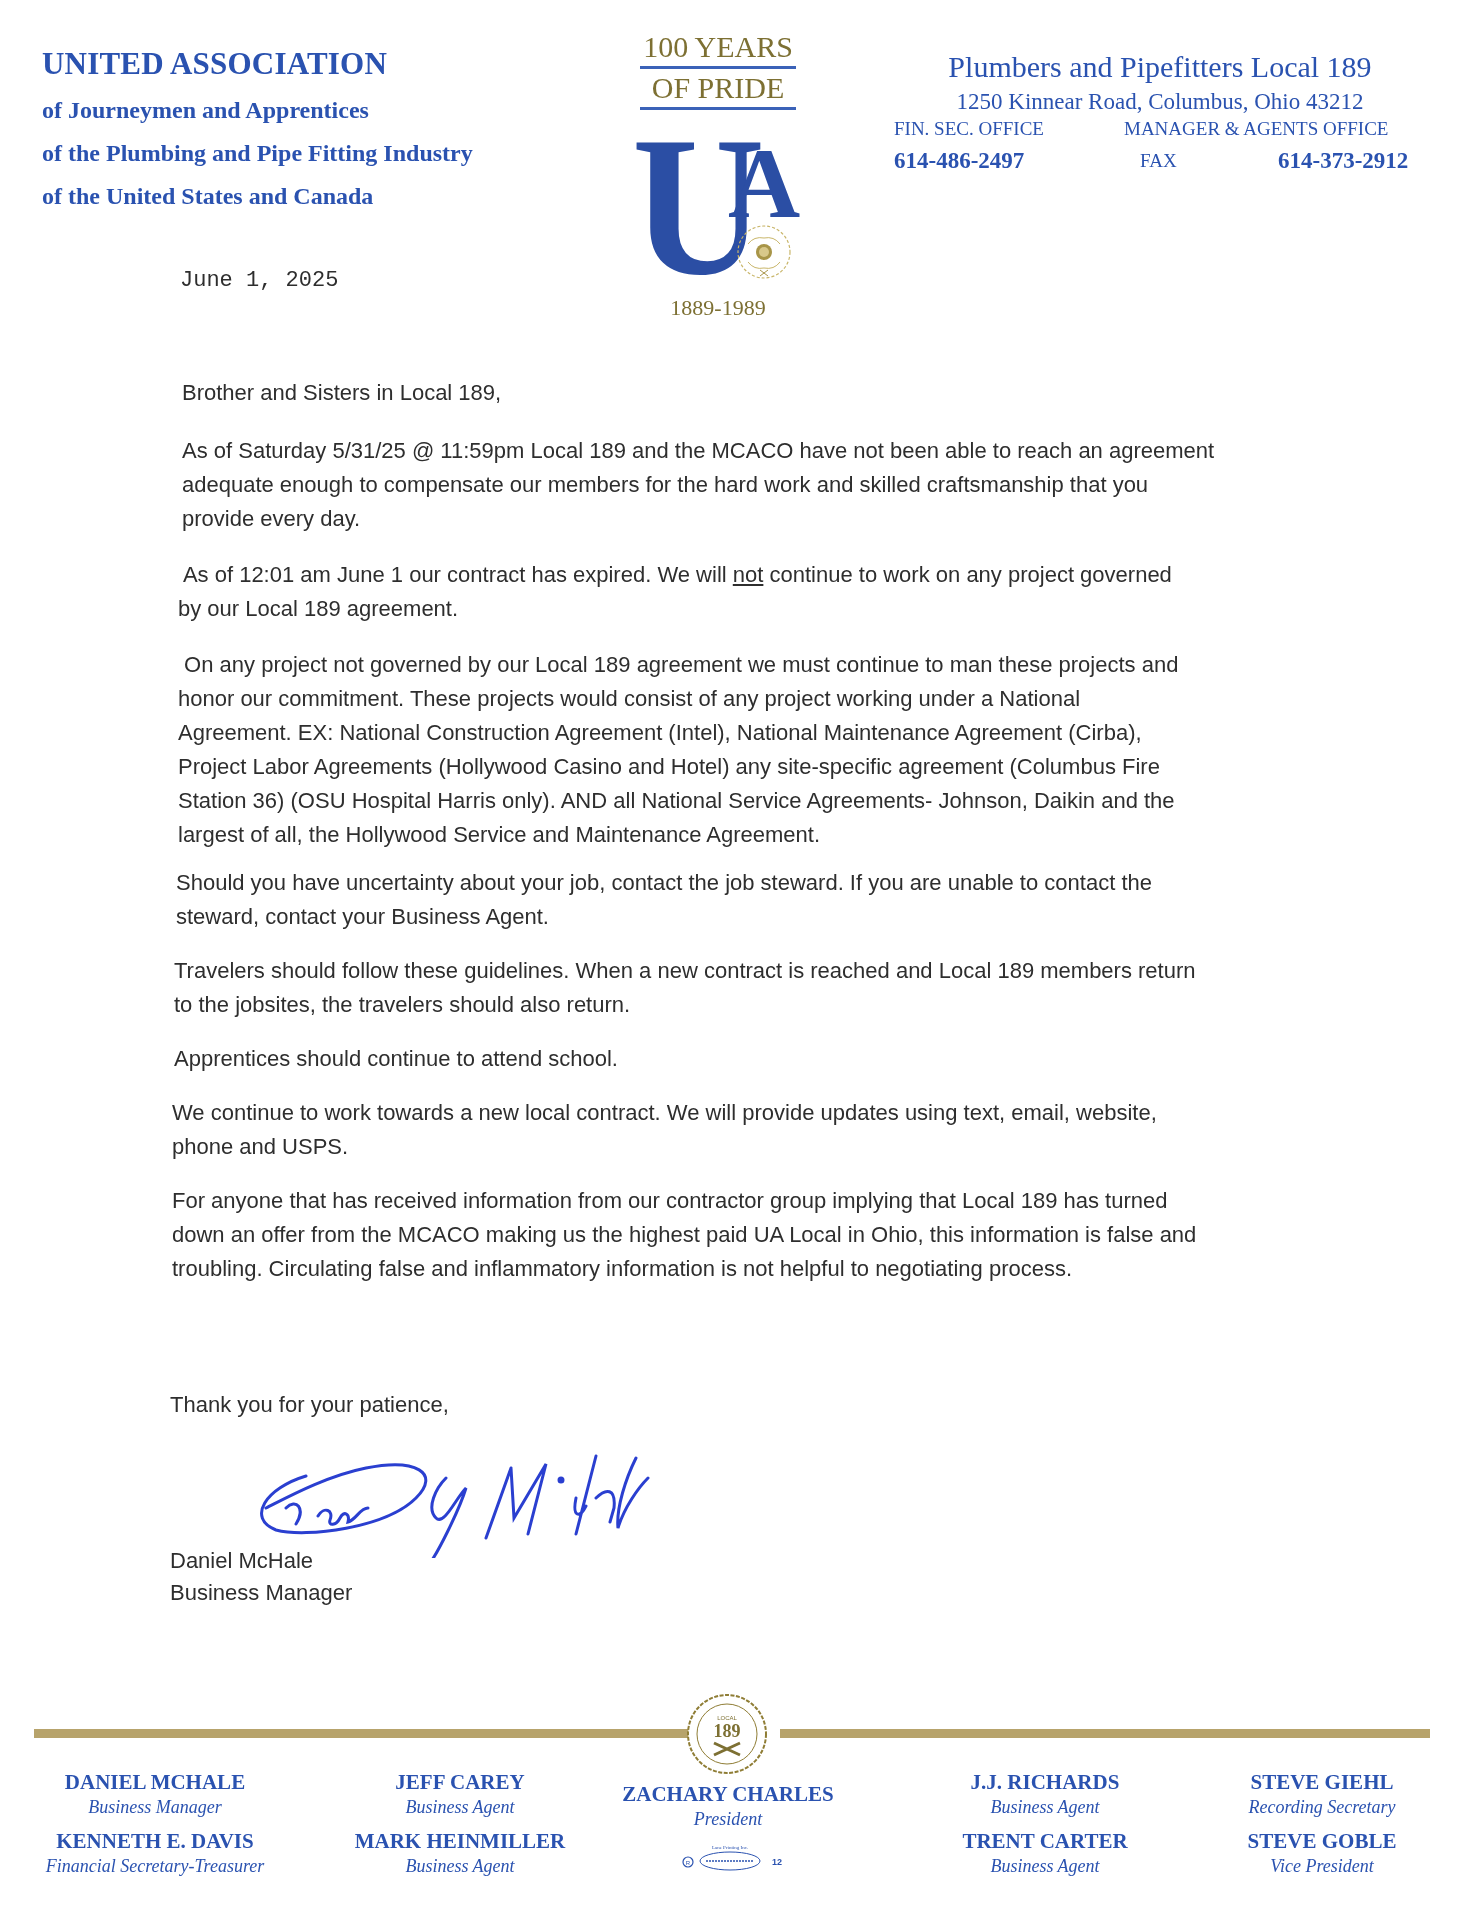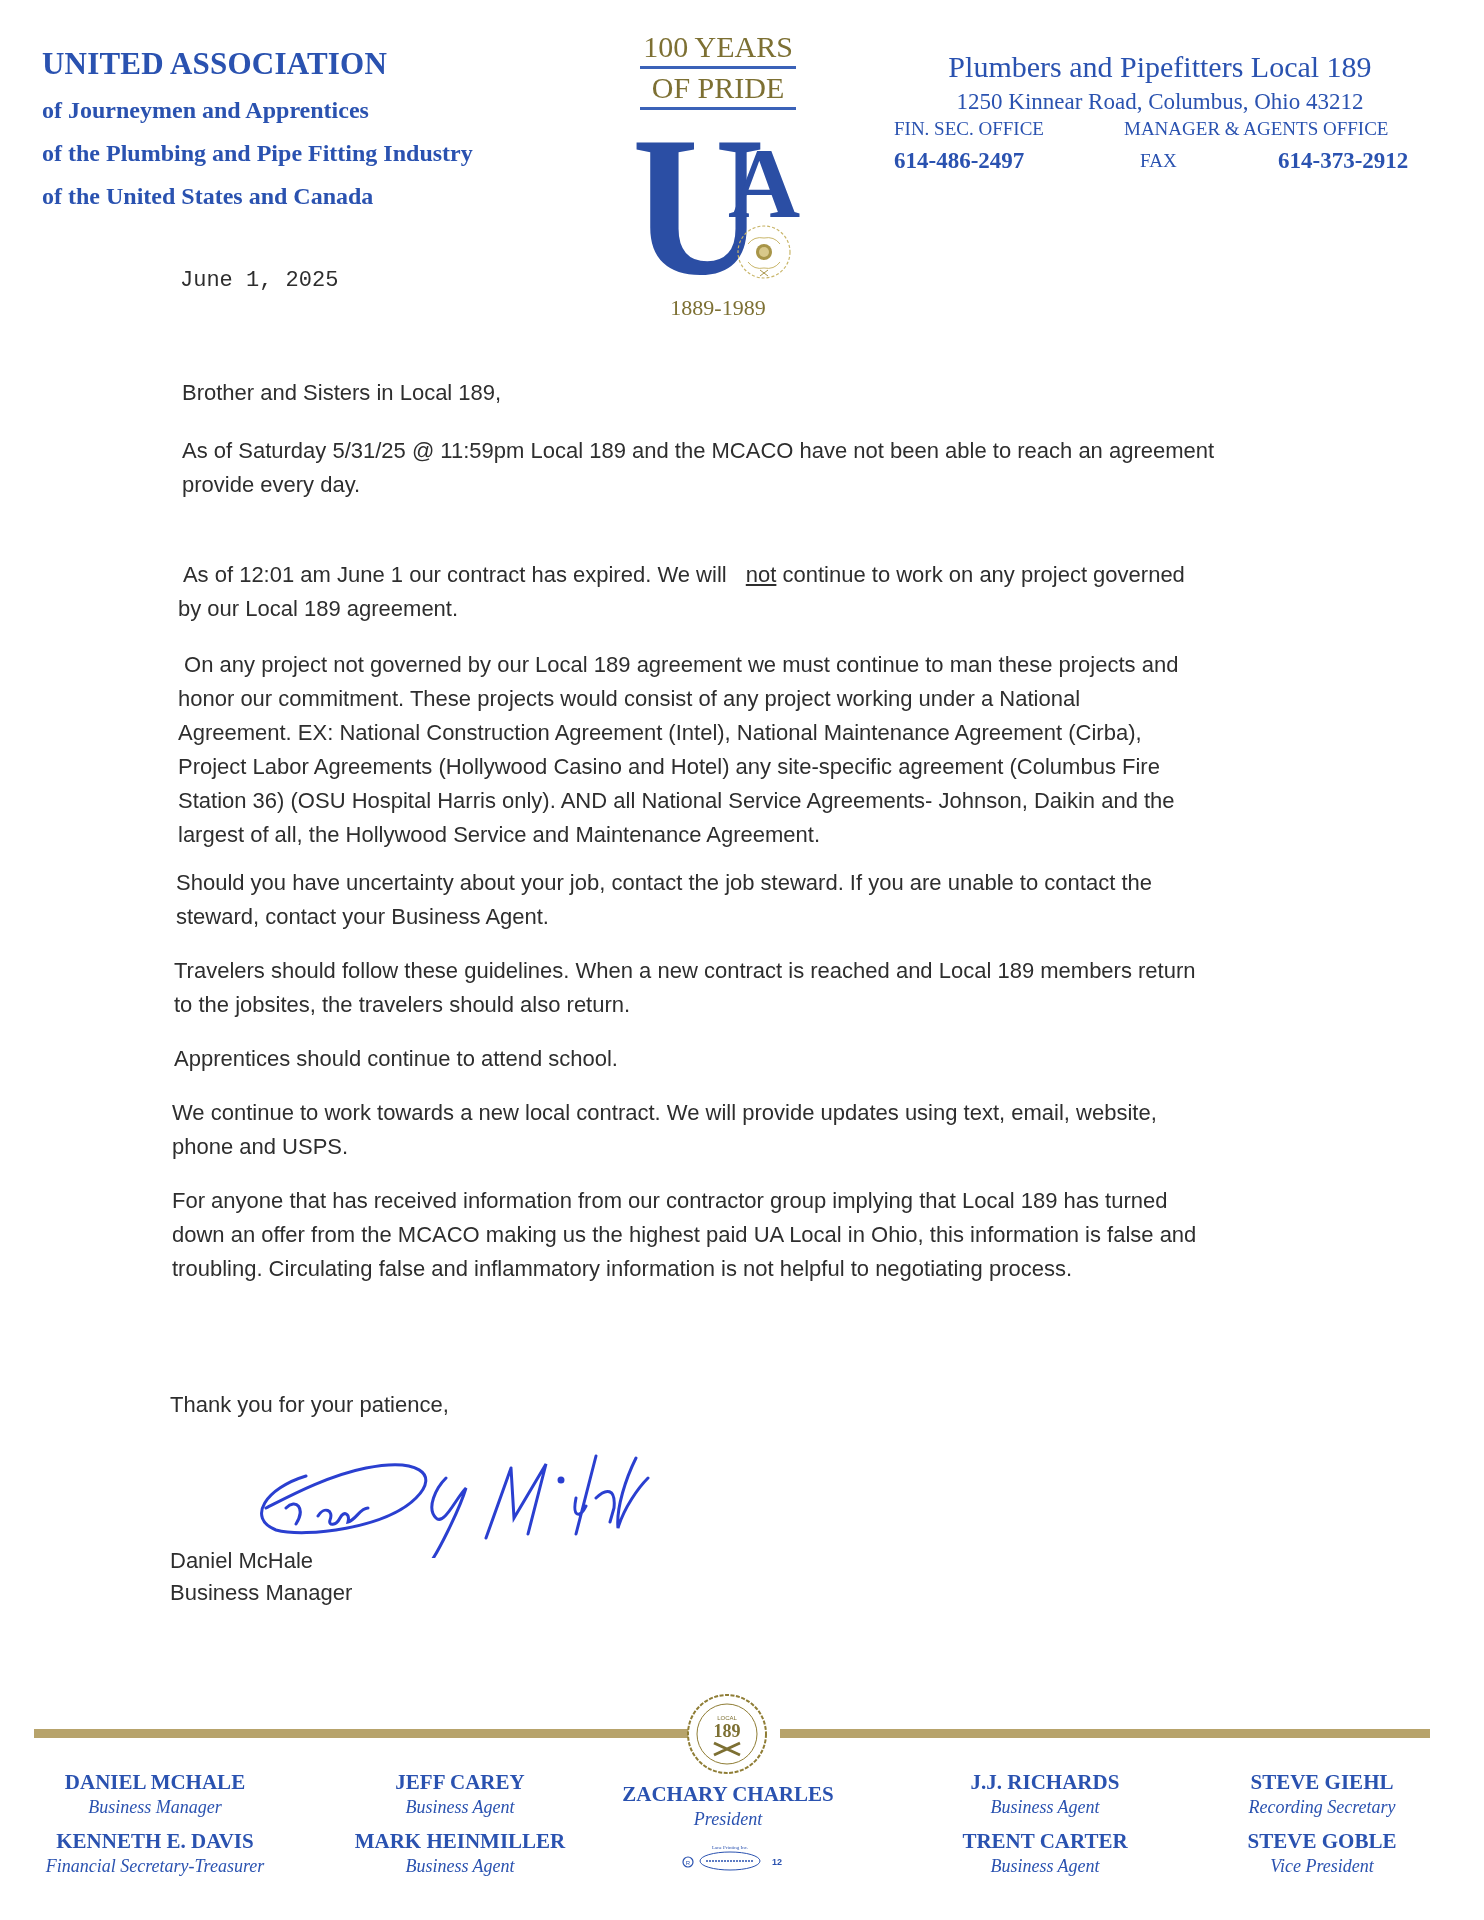--- a/index.html
+++ b/index.html
@@ -27,21 +27,21 @@
   #local-title { font-size:30px; font-weight:normal; color:#2a52b0; }
   #local-address { font-size:23px; color:#2a52b0; margin-top:8px; }
   .contact-row { position:relative; height:30px; font-size:19px; color:#2a52b0; }
   .contact-row span { position:absolute; top:6px; }
   .phone { font-weight:bold; font-size:23px !important; }
 
   
   #letter { left:170px; top:264px; width:1160px; font-family:"Liberation Sans", sans-serif; font-size:22px; line-height:34px; color:#2e2e2e; }
   #date { position:absolute; left:10px; top:0;font-family:Liberation Mono, monospace; }
   .para { position:absolute; left:0; width:1160px; }
-  .u { text-decoration:underline;margin-left:13px; }
+  .u { text-decoration:underline; }
 
   
   #sig { left:246px; top:1438px; width:440px; height:120px; }
   #signer-name { left:170px; top:1548px; font-size:22px; color:#2e2e2e; }
   #signer-title { left:170px; top:1580px; font-size:22px; color:#2e2e2e; }
   #closing { left:170px; top:1392px; font-size:22px; color:#2e2e2e; }
 
   
   #gold-rule-left { left:34px; top:1729px; width:660px; height:9px; background:#b7a36b; }
   #gold-rule-right { left:780px; top:1729px; width:650px; height:9px; background:#b7a36b; }
@@ -94,20 +94,21 @@
   </div>
 </div>
 
 <div id="letter" class="abs">
   <div id="date">June 1, 2025</div>
 
   <div class="para" style="top:112px; left:12px;">Brother and Sisters in Local 189,</div>
 
   <div class="para" style="top:170px; left:12px;">
     <div>As of Saturday 5/31/25 @ 11:59pm Local 189 and the MCACO have not been able to reach an agreement</div>
+    <div>adequate enough to compensate our members for the hard work and skilled craftsmanship that you</div>
     <div>provide every day.</div>
   </div>
 
   <div class="para" style="top:294px; left:8px;">
     <div><span style="white-space:pre;"> As of 12:01 am June 1 our contract has expired. We will </span><span class="u">not</span><span style="white-space:pre;"> continue to work on any project governed</span></div>
     <div>by our Local 189 agreement.</div>
   </div>
 
   <div class="para" style="top:384px; left:8px;">
     <div style="white-space:pre;"> On any project not governed by our Local 189 agreement we must continue to man these projects and</div>

